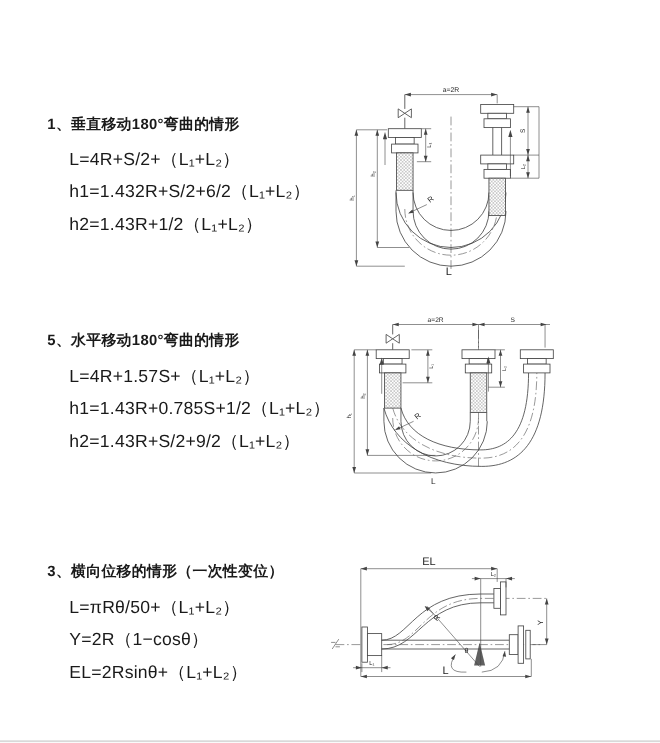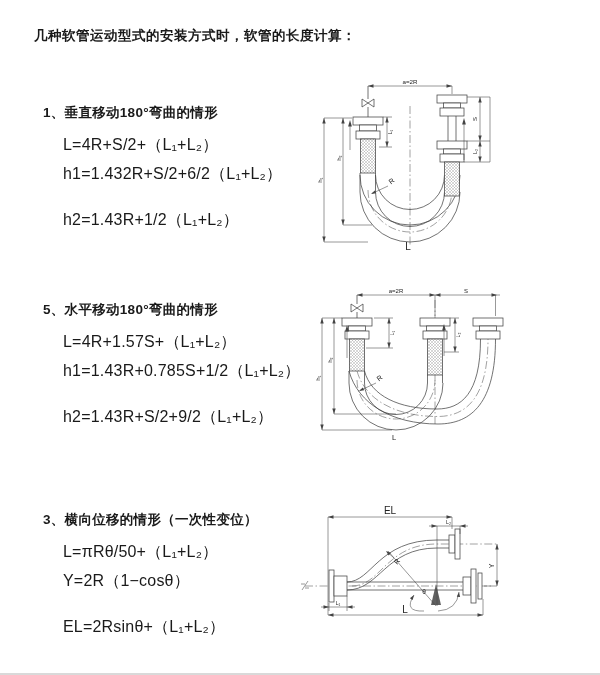--- a/index.html
+++ b/index.html
@@ -3,40 +3,39 @@
 <meta charset="utf-8">
 <style>
   html,body{margin:0;padding:0;background:#ffffff;}
   .page{position:relative;width:600px;height:675px;background:#ffffff;overflow:hidden;
         font-family:"Liberation Sans","DejaVu Sans",sans-serif;color:#1a1a1a;}
   .title{position:absolute;left:34px;top:27px;font-size:13.5px;font-weight:bold;letter-spacing:.5px;}
   .section{position:absolute;left:43px;width:270px;}
   .s1{top:104px}.s2{top:301px}.s3{top:511px}
   .s-head{position:absolute;left:0;top:0;font-size:13.5px;font-weight:bold;white-space:nowrap;letter-spacing:.3px;}
   .formula{position:absolute;left:20px;font-size:16px;white-space:nowrap;letter-spacing:.2px;}
-  .f1{top:31px}.f2{top:60px}.f3{top:106px}
+  .f1{top:31px}.f2{top:60px}.f3{top:90px}
   .diagram{position:absolute;}
   .d1{left:310px;top:70px;width:290px;height:185px;}
   .d2{left:305px;top:280px;width:295px;height:175px;}
   .d3{left:300px;top:495px;width:300px;height:150px;}
   svg{display:block;width:100%;height:100%;}
   .ln{stroke:#444;stroke-width:.75;fill:none;}
   .dim{stroke:#444;stroke-width:.55;fill:none;}
   .cl{stroke:#555;stroke-width:.55;fill:none;stroke-dasharray:8,2.5,1.5,2.5;}
   .ah{fill:#444;stroke:none;}
   .wh{fill:#ffffff;stroke:#444;stroke-width:.75;}
   .lbl{font-family:"Liberation Sans","DejaVu Sans",sans-serif;fill:#222;}
   .bottom-rule{position:absolute;left:0;right:0;bottom:0;height:2px;background:#d9d9d9;}
 </style>
 </head>
 <body>
 
 <div class="page">
 
-  <div class="title">几种软管运动型式的安装方式时，软管的长度计算：</div>
 
   <div class="section s1">
     <div class="s-head">1、垂直移动180°弯曲的情形</div>
     <div class="formula f1">L=4R+S/2+（L₁+L₂）</div>
     <div class="formula f2">h1=1.432R+S/2+6/2（L₁+L₂）</div>
     <div class="formula f3">h2=1.43R+1/2（L₁+L₂）</div>
   </div>
 
   <div class="section s2">
     <div class="s-head">5、水平移动180°弯曲的情形</div>

